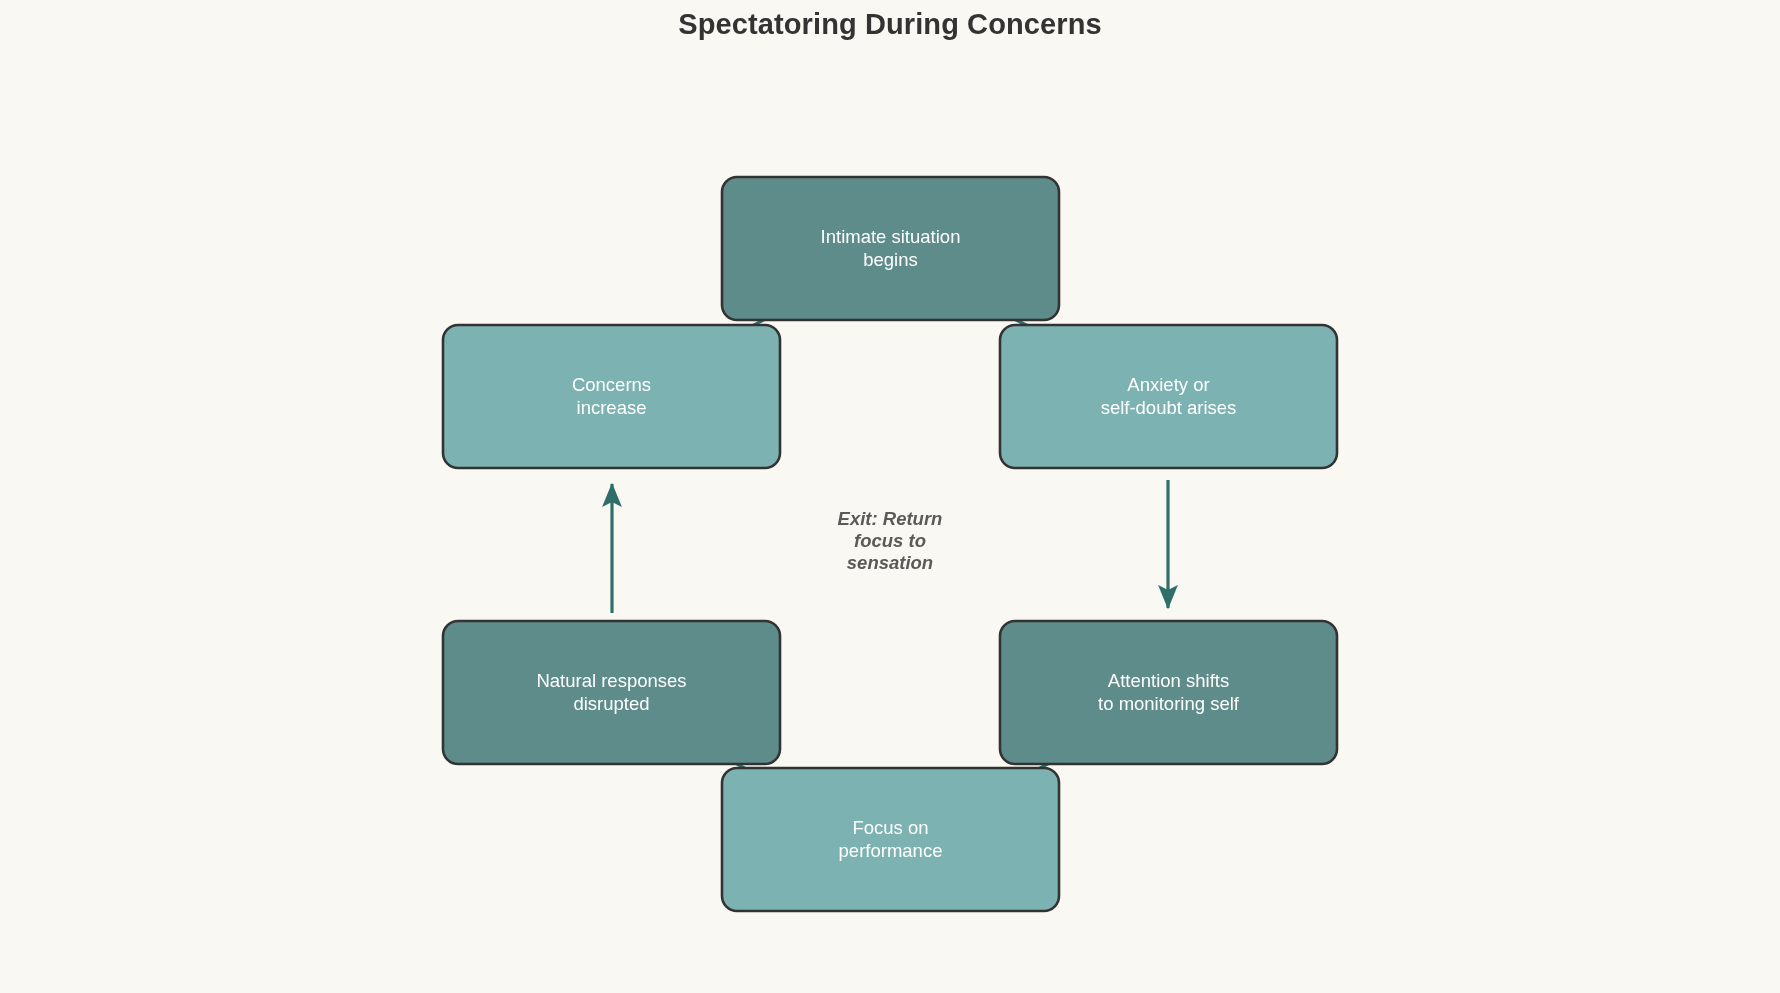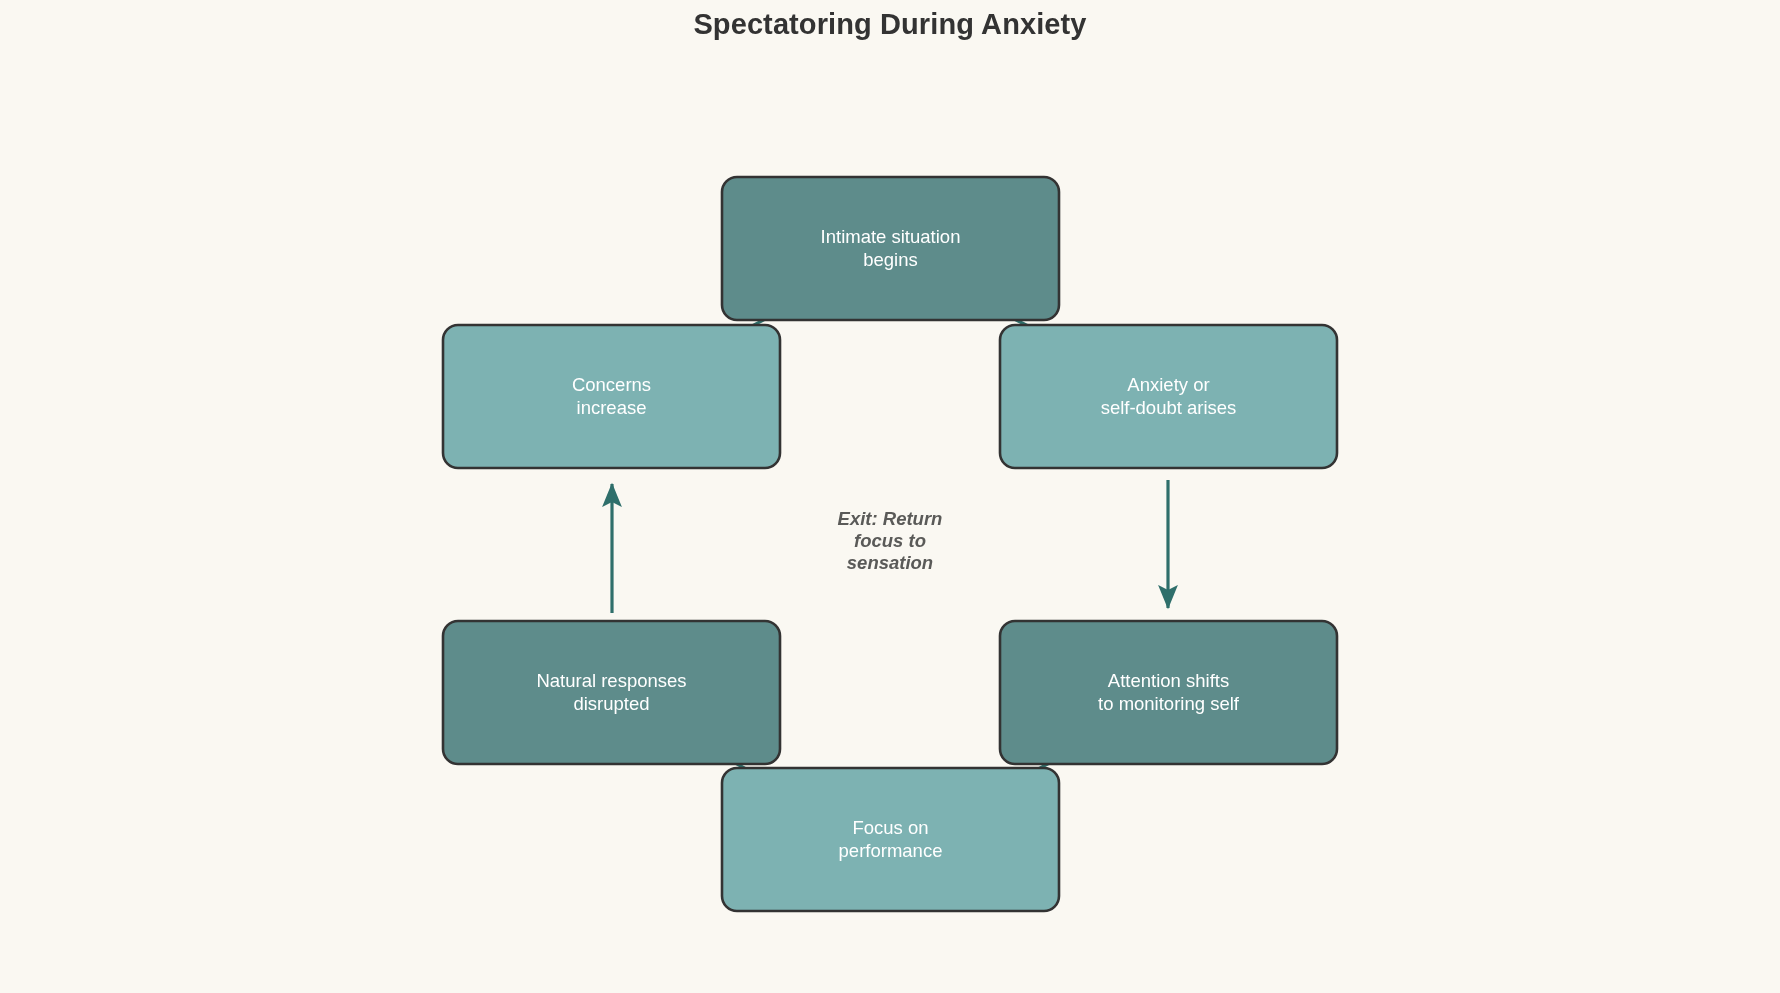--- a/index.html
+++ b/index.html
@@ -60,21 +60,21 @@
     font-weight: bold;
     font-style: italic;
     text-anchor: middle;
   }
 </style>
 </head>
 <body>
 
 <div id="stage">
 
-  <div id="diagram-title">Spectatoring During Anxiety</div>
+  <div id="diagram-title">Spectatoring During Concerns</div>
 
   <svg id="flow" viewBox="0 0 1780 993">
     <defs>
       <marker id="arrowhead" markerWidth="9" markerHeight="9" refX="7.2" refY="3.1" orient="auto" markerUnits="strokeWidth">
         <path d="M0,0 L7.6,3.1 L0,6.2 L1.6,3.1 Z" fill="#2f6f6b"></path>
       </marker>
     </defs>
 
     <g id="edges-layer">
         <line x1="969" y1="296" x2="1089" y2="357" class="edge-line" stroke="#2f6f6b" marker-end="url(#arrowhead)"></line>

